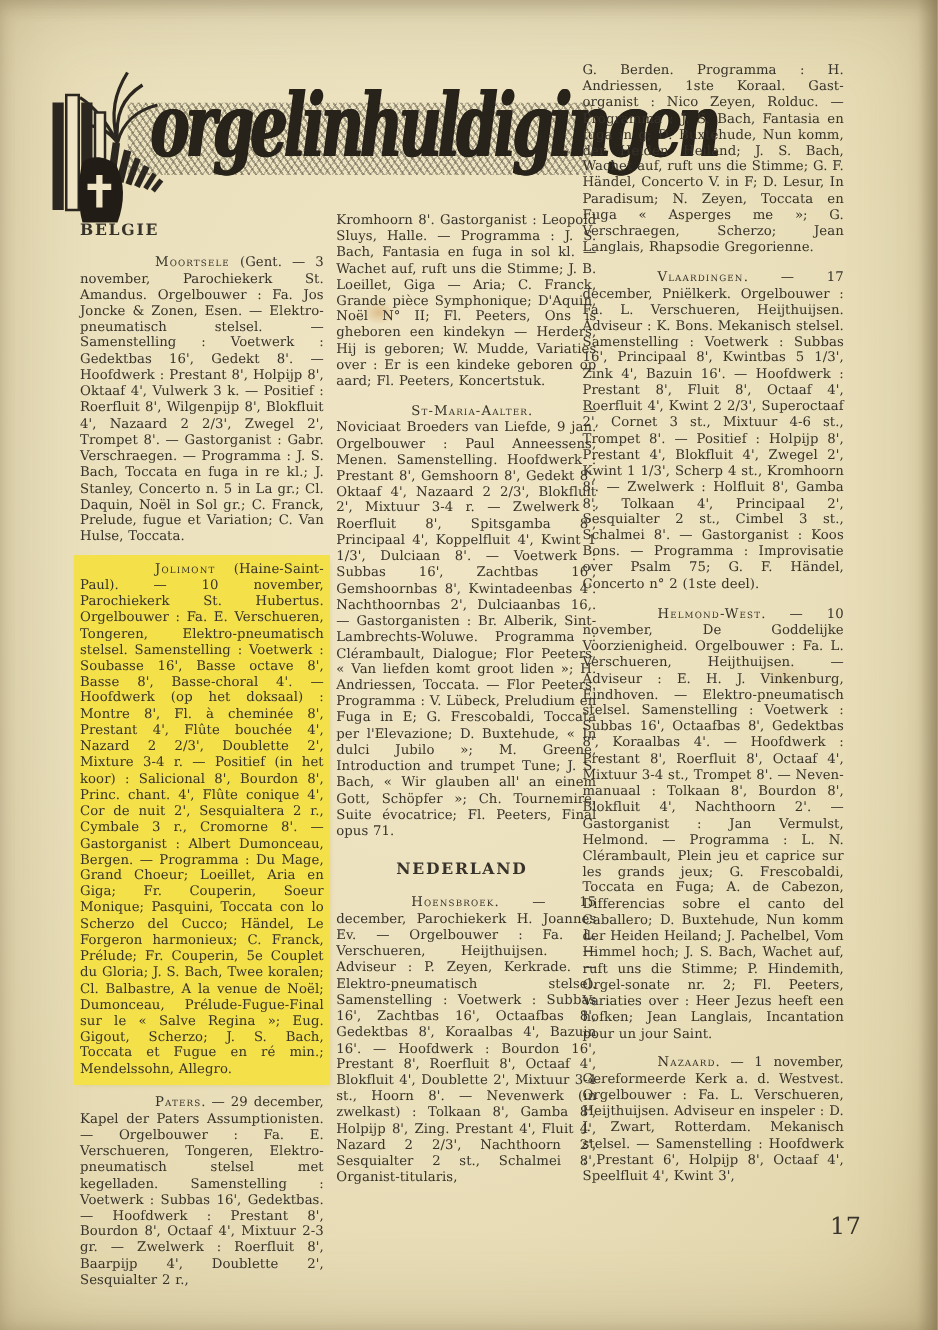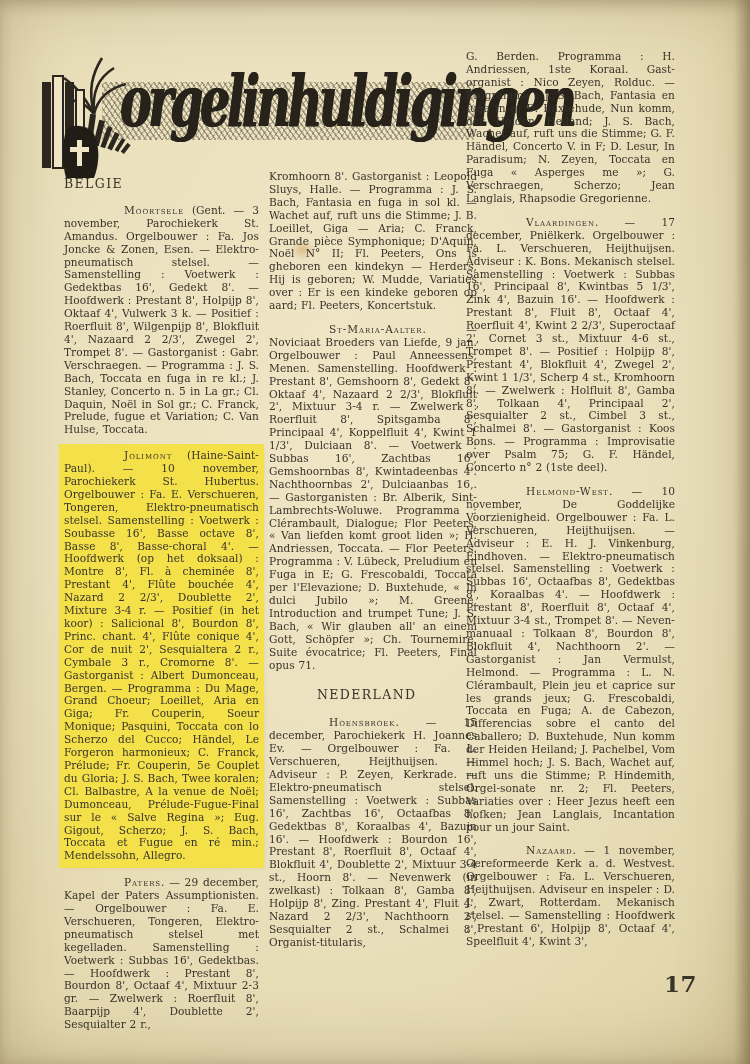--- a/index.html
+++ b/index.html
@@ -36,28 +36,28 @@
 
   
   .col{position:absolute;text-align:justify;font-size:10.6px;line-height:12.9px;
        letter-spacing:.05px;word-spacing:.4px;}
   .col-1{left:64px;top:178px;width:195px;}
   .col-2{left:269px;top:170px;width:208px;}
   .col-3{left:466px;top:50px;width:209px;}
   .para{margin:0 0 11px 0;text-indent:13px;}
   .para.cont{text-indent:0;}
   .lead{font-variant:small-caps;letter-spacing:.9px;margin-left:47px;}
-  .sec-heading{font-weight:normal;font-size:12.5px;letter-spacing:1.4px;margin:0 0 13px 0;text-indent:0;}
+  .sec-heading{font-weight:bold;font-size:12.5px;letter-spacing:1.4px;margin:0 0 13px 0;text-indent:0;}
   .sec-heading.mid{margin-top:18px;margin-bottom:14px;margin-left:48px;}
   .para.highlighted{
     background:#f4e14a;
     box-shadow:0 0 0 3px #f4e14a, 2px 2px 4px rgba(180,150,30,.35);
     margin-left:-2px;margin-right:-2px;padding:2px 2px 3px 2px;
   }
-  .page-number{position:absolute;left:664px;top:970px;font-size:23px;font-weight:bold;
+  .page-number{position:absolute;left:664px;top:970px;font-size:19px;font-weight:normal;
     color:#3a352b;letter-spacing:.5px;}
 </style>
 </head>
 <body>
 
 <div class="page">
   <div class="edge-shade"></div>
   <div class="stain s1"></div>
   <div class="stain s2"></div>
 

